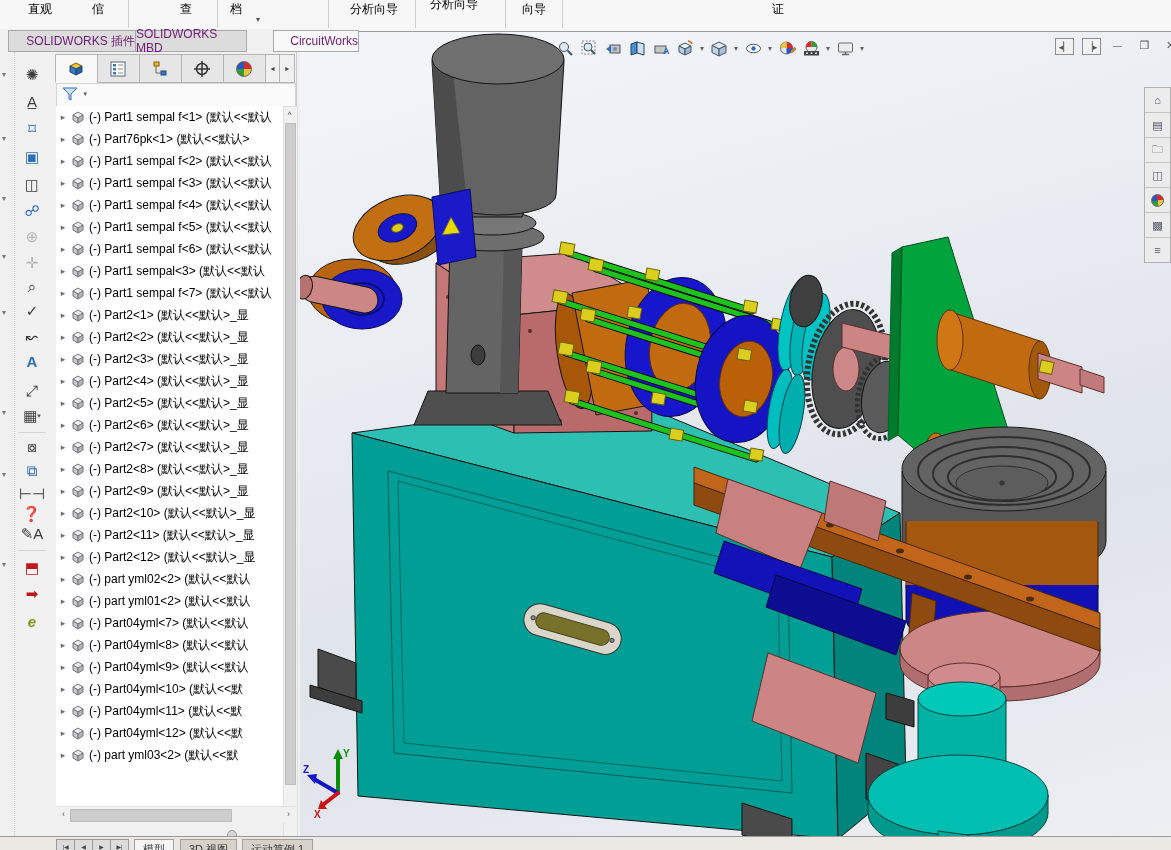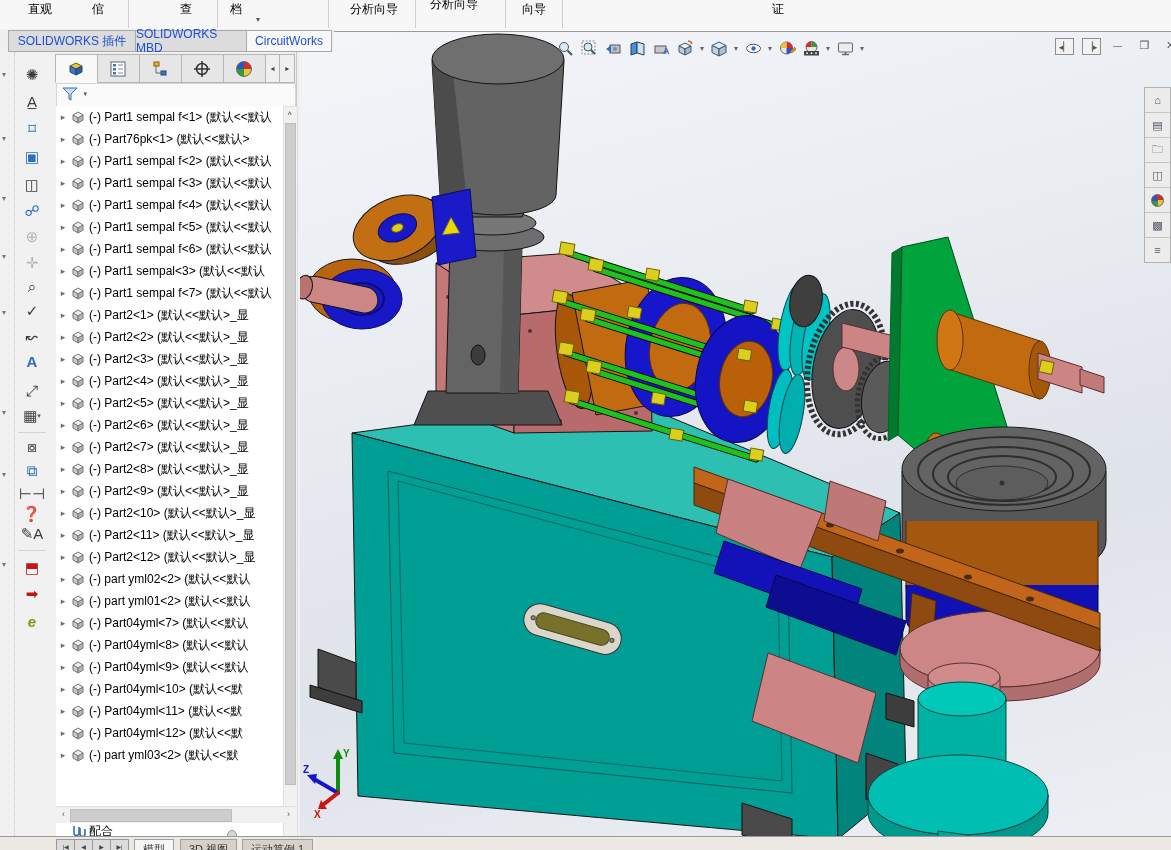--- a/index.html
+++ b/index.html
@@ -7,22 +7,22 @@
        background:#f0f0f0;font-family:"Liberation Sans","DejaVu Sans",sans-serif;
        -webkit-font-smoothing:antialiased;}
   
   .topband{position:absolute;left:0;top:0;width:1171px;height:31px;background:#f7f7f7;}
   .cmdlabel{position:absolute;top:1px;font-size:12px;color:#000000;white-space:nowrap;}
   .cmdlabel.two{white-space:normal;width:52px;line-height:12px;text-align:center;top:-2px;}
   .vsep{position:absolute;top:0;width:1px;height:28px;background:#cfcfcf;}
   .cmdcaret{position:absolute;top:15px;font-size:8px;color:#555;}
   .ribbonrow{position:absolute;left:0;top:29px;width:334px;height:23px;background:#f0f0f0;}
   .rtab{position:absolute;top:1px;height:20px;border:1px solid #a9a9a9;font-size:12px;
-        color:#1d4ed8;display:flex;align-items:center;justify-content:center;background:#dcdcdc;}
-  .rtab.active{background:#f8f8f8;}
+        color:#701a75;display:flex;align-items:center;justify-content:flex-end;background:#dcdcdc;}
+  .rtab.active{background:#f8f8f8;margin-left:27px;}
   
   .lbar{position:absolute;left:0;top:52px;width:55px;height:798px;background:#f1f1f1;border-right:1px solid #d9d9d9;}
   .lgut{position:absolute;left:0;top:0;width:14px;height:100%;border-right:1px dotted #c9c9c9;}
   .flyarrow{position:absolute;left:2px;font-size:8px;color:#777;}
   .licon{position:absolute;left:19px;width:26px;height:22px;display:flex;align-items:center;
          justify-content:center;font-size:15px;color:#3c3c3c;}
   .licon.blue{color:#2c6fbd;} .licon.gray{color:#b5b5b5;} .licon.red{color:#c01818;} .licon.green{color:#7a9a10;}
   .lsep{position:absolute;left:18px;width:28px;height:1px;background:#d4d4d4;}
   
   .fpanel{position:absolute;left:55px;top:52px;width:241px;height:798px;background:#f0f0f0;border-right:1px solid #c9c9c9;}
@@ -812,28 +812,20 @@
         <div class="trow">
           <span class="texp">▸</span>
           <svg class="picon" width="16" height="14" viewBox="0 0 16 14">
             <path d="M3 5 L8 2 L13 5 L8 8 Z" fill="#ececf2" stroke="#777"></path>
             <path d="M3 5 L8 8 L8 13 L3 10 Z" fill="#c9c9d4" stroke="#777"></path>
             <path d="M13 5 L8 8 L8 13 L13 10 Z" fill="#b3b3c0" stroke="#777"></path>
           </svg>
           <span class="tlabel">(-) part yml03&lt;2&gt; (默认&lt;&lt;默</span>
         </div>
       </div>
-    <div class="trow" style="position:absolute;left:1px;top:768px;width:227px;background:#fff;">
-      <span class="texp"> </span>
-      <svg class="picon" width="16" height="14" viewBox="0 0 16 14">
-        <path d="M4 2 V9 a2.5 2.5 0 0 0 5 0 V3" fill="none" stroke="#3a6ea5" stroke-width="1.6"></path>
-        <path d="M10 4 V10 a2.5 2.5 0 0 0 5 0 V5" fill="none" stroke="#3a6ea5" stroke-width="1.6"></path>
-      </svg>
-      <span class="tlabel">配合</span>
-    </div>
     <div class="rollback"></div>
     <div class="vscroll">
       <span class="varrow" style="top:0;">˄</span>
       <span class="vthumb"></span>
       <span class="varrow" style="bottom:0;">˅</span>
     </div>
     <div class="hscroll">
       <span class="harrow" style="left:1px;">‹</span>
       <span class="hthumb"></span>
       <span class="harrow" style="right:1px;">›</span>

